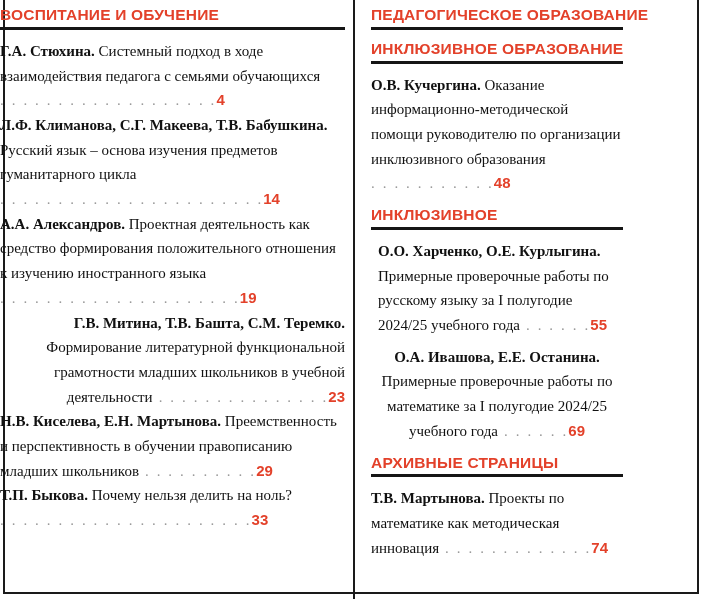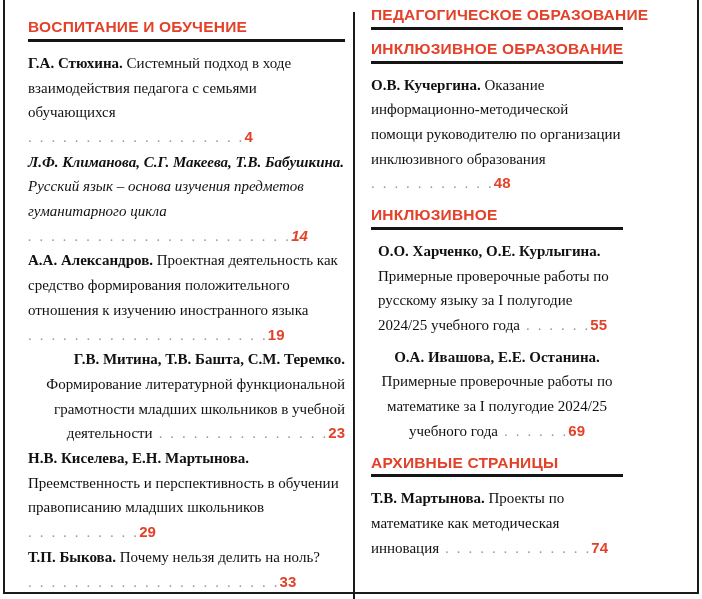--- a/index.html
+++ b/index.html
@@ -37,24 +37,23 @@
 
   .column {
     box-sizing: border-box;
     position: relative;
     z-index: 2;
     padding-top: 6px;
     padding-bottom: 8px;
   }
   .column--left {
     width: 355px;
-    padding-left: 28px;
+    padding-left: 0;
     padding-right: 8px;
     border-right: 2px solid #1a1a1a;
-    margin-top: 12px;
   }
   .column--right {
     width: 280px;
     padding-left: 16px;
     padding-right: 12px;
   }
 
   
   .section { margin-bottom: 2px; }
   .section + .section { margin-top: 10px; }
@@ -104,21 +103,21 @@
 </style>
 </head>
 <body>
 
 <div class="toc">
   <div class="column column--left">
       <div class="section">
         <div class="section-head">ВОСПИТАНИЕ И ОБУЧЕНИЕ</div>
         <div class="section-rule"></div>
         <p class="entry" style="margin: 0px;"><span class="authors">Г.А. Стюхина. </span><span class="title">Системный подход в ходе взаимодействия педагога с семьями обучающихся</span><span class="gap"></span><span class="leader">. . . . . . . . . . . . . . . . . . .</span><span class="page">4</span></p>
-        <p class="entry" style="margin: 0px; font-style: italic;"><span class="authors">Л.Ф. Климанова, С.Г. Макеева, Т.В. Бабушкина. </span><span class="title">Русский язык – основа изучения предметов гуманитарного цикла</span><span class="gap"></span><span class="leader">. . . . . . . . . . . . . . . . . . . . . . .</span><span class="page">14</span></p>
+        <p class="entry" style="margin: 0px;"><span class="authors">Л.Ф. Климанова, С.Г. Макеева, Т.В. Бабушкина. </span><span class="title">Русский язык – основа изучения предметов гуманитарного цикла</span><span class="gap"></span><span class="leader">. . . . . . . . . . . . . . . . . . . . . . .</span><span class="page">14</span></p>
         <p class="entry" style="margin: 0px;"><span class="authors">А.А. Александров. </span><span class="title">Проектная деятельность как средство формирования положительного отношения к изучению иностранного языка</span><span class="gap"></span><span class="leader">. . . . . . . . . . . . . . . . . . . . .</span><span class="page">19</span></p>
         <p class="entry" style="margin: 0px; text-align: right;"><span class="authors">Г.В. Митина, Т.В. Башта, С.М. Теремко. </span><span class="title">Формирование литературной функциональной грамотности младших школьников в учебной деятельности</span><span class="gap"></span><span class="leader">. . . . . . . . . . . . . . .</span><span class="page">23</span></p>
         <p class="entry" style="margin: 0px;"><span class="authors">Н.В. Киселева, Е.Н. Мартынова. </span><span class="title">Преемственность и перспективность в обучении правописанию младших школьников</span><span class="gap"></span><span class="leader">. . . . . . . . . .</span><span class="page">29</span></p>
         <p class="entry" style="margin: 0px;"><span class="authors">Т.П. Быкова. </span><span class="title">Почему нельзя делить на ноль?</span><span class="gap"></span><span class="leader">. . . . . . . . . . . . . . . . . . . . . .</span><span class="page">33</span></p>
       </div>
     </div>
   <div class="column column--right">
       <div class="section">
         <div class="section-head">ПЕДАГОГИЧЕСКОЕ ОБРАЗОВАНИЕ</div>
         <div class="section-rule"></div>

